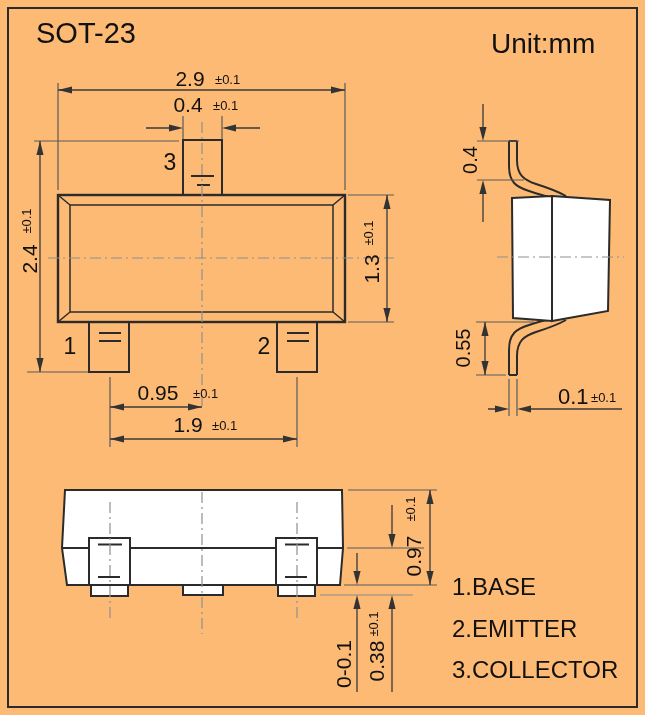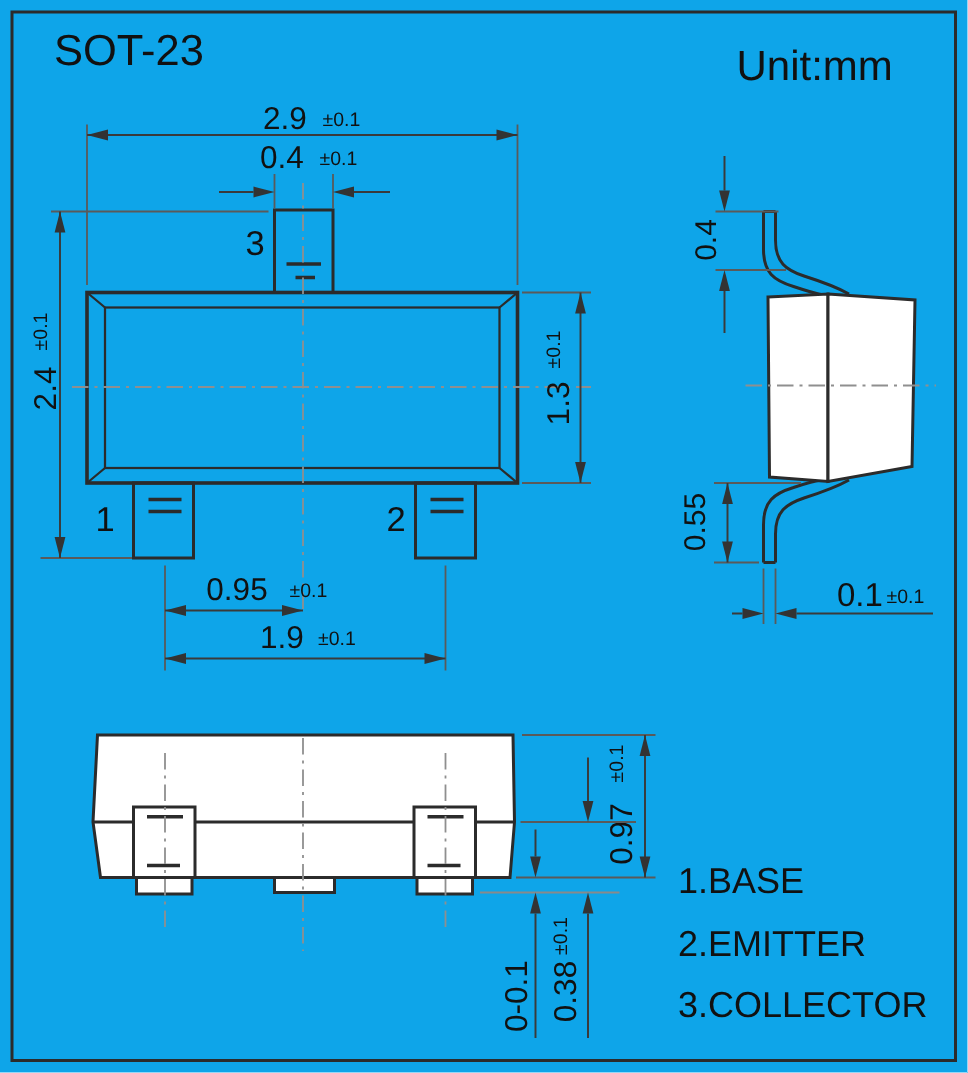--- a/index.html
+++ b/index.html
@@ -1,16 +1,16 @@
 <!DOCTYPE html>
 <html><head>
 <meta charset="utf-8">
 <style>
   html,body{margin:0;padding:0;background:#fff;}
-  #page{position:relative;width:645px;height:715px;background:#0ea5e9;
+  #page{position:relative;width:645px;height:715px;background:#fdba74;
         font-family:"Liberation Sans", sans-serif;text-align:right;}
   svg{display:block;}
   
   .ln   {stroke:#2b2b2b;stroke-width:2;fill:none;stroke-linejoin:miter;}
   .lnf  {stroke:#2b2b2b;stroke-width:2;fill:#ffffff;stroke-linejoin:miter;}
   .med  {stroke:#2b2b2b;stroke-width:1.5;fill:none;}
   .mark {stroke:#2b2b2b;stroke-width:2.2;fill:none;}
   .dimln{stroke:#3a3a3a;stroke-width:1.3;fill:none;}
   .ext  {stroke:#5a5a5a;stroke-width:1.2;fill:none;}
   .extg {stroke:#8a8a8a;stroke-width:1.2;fill:none;}

